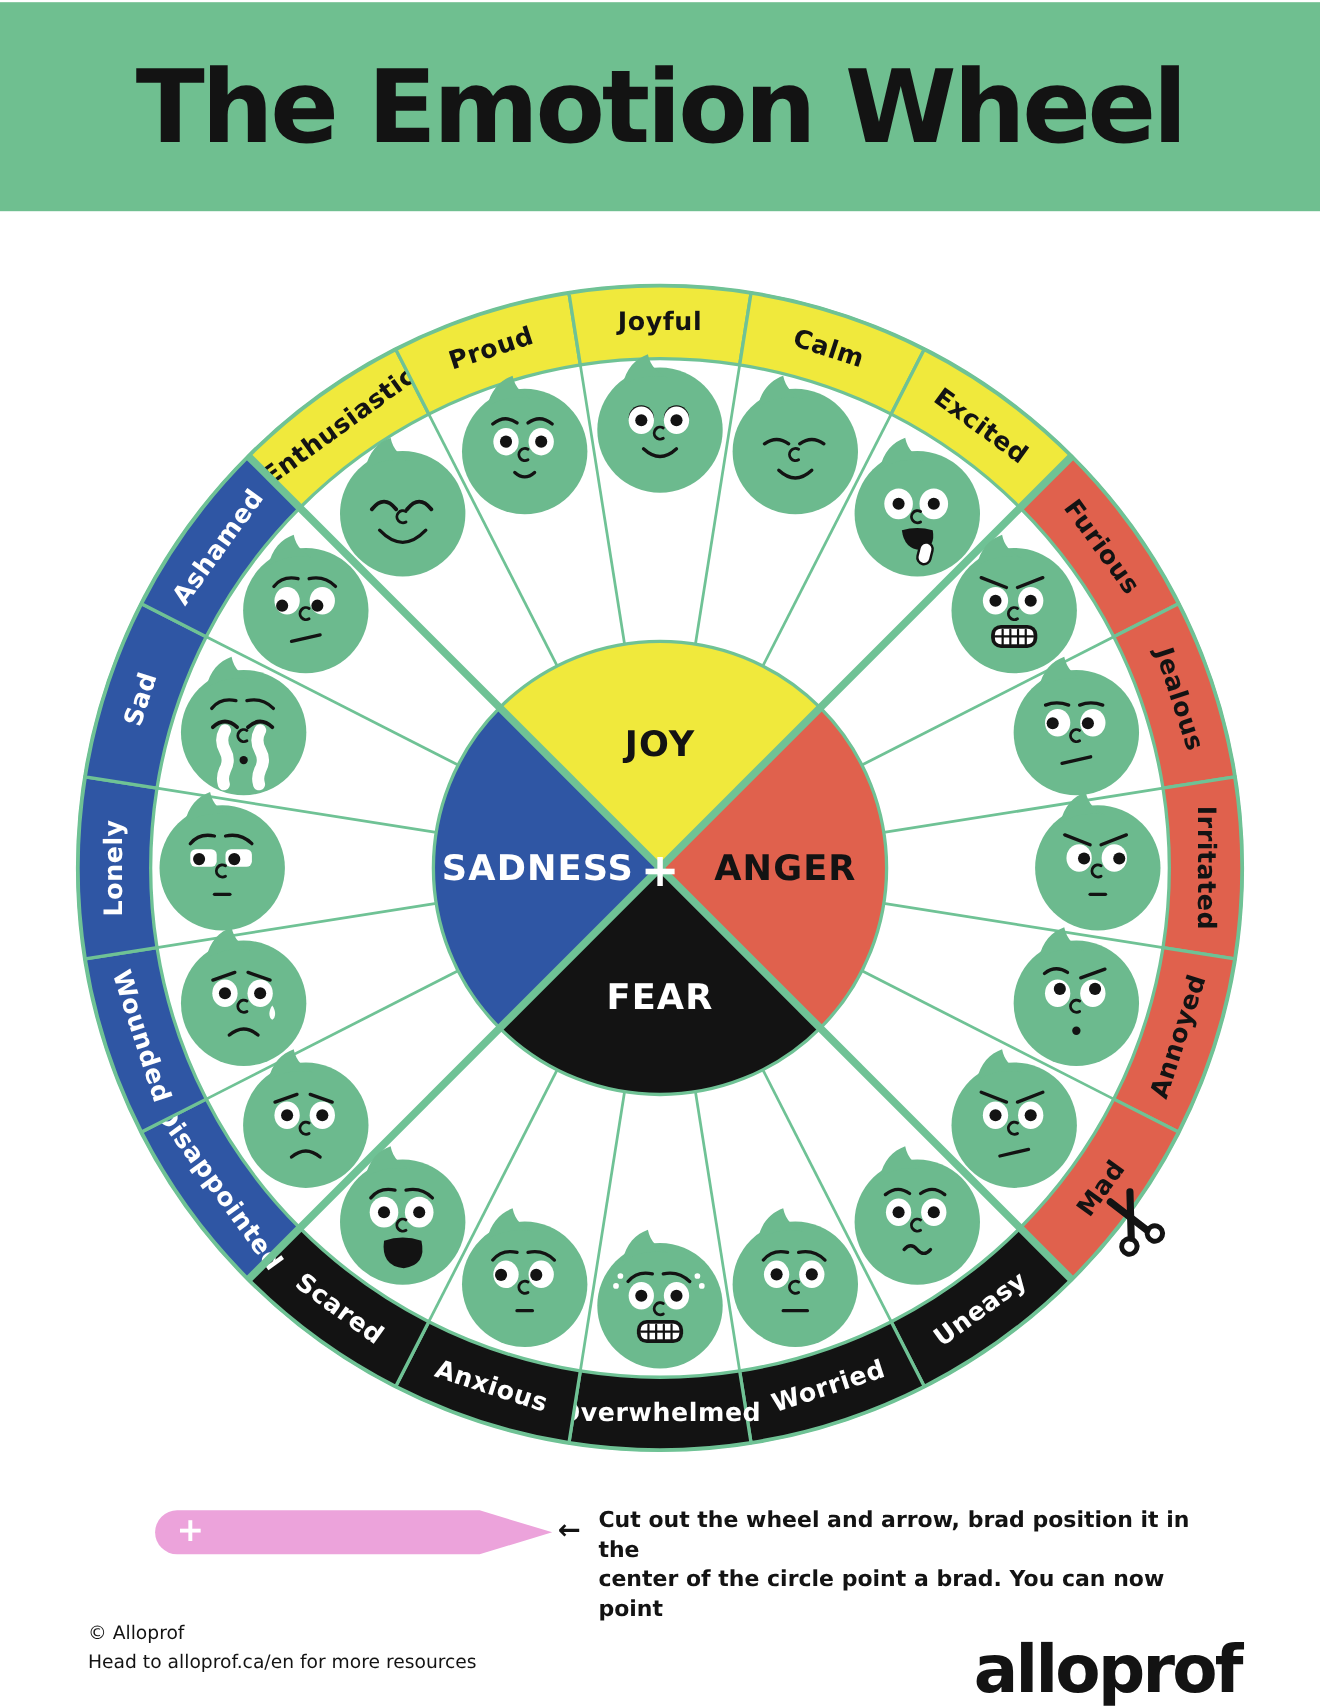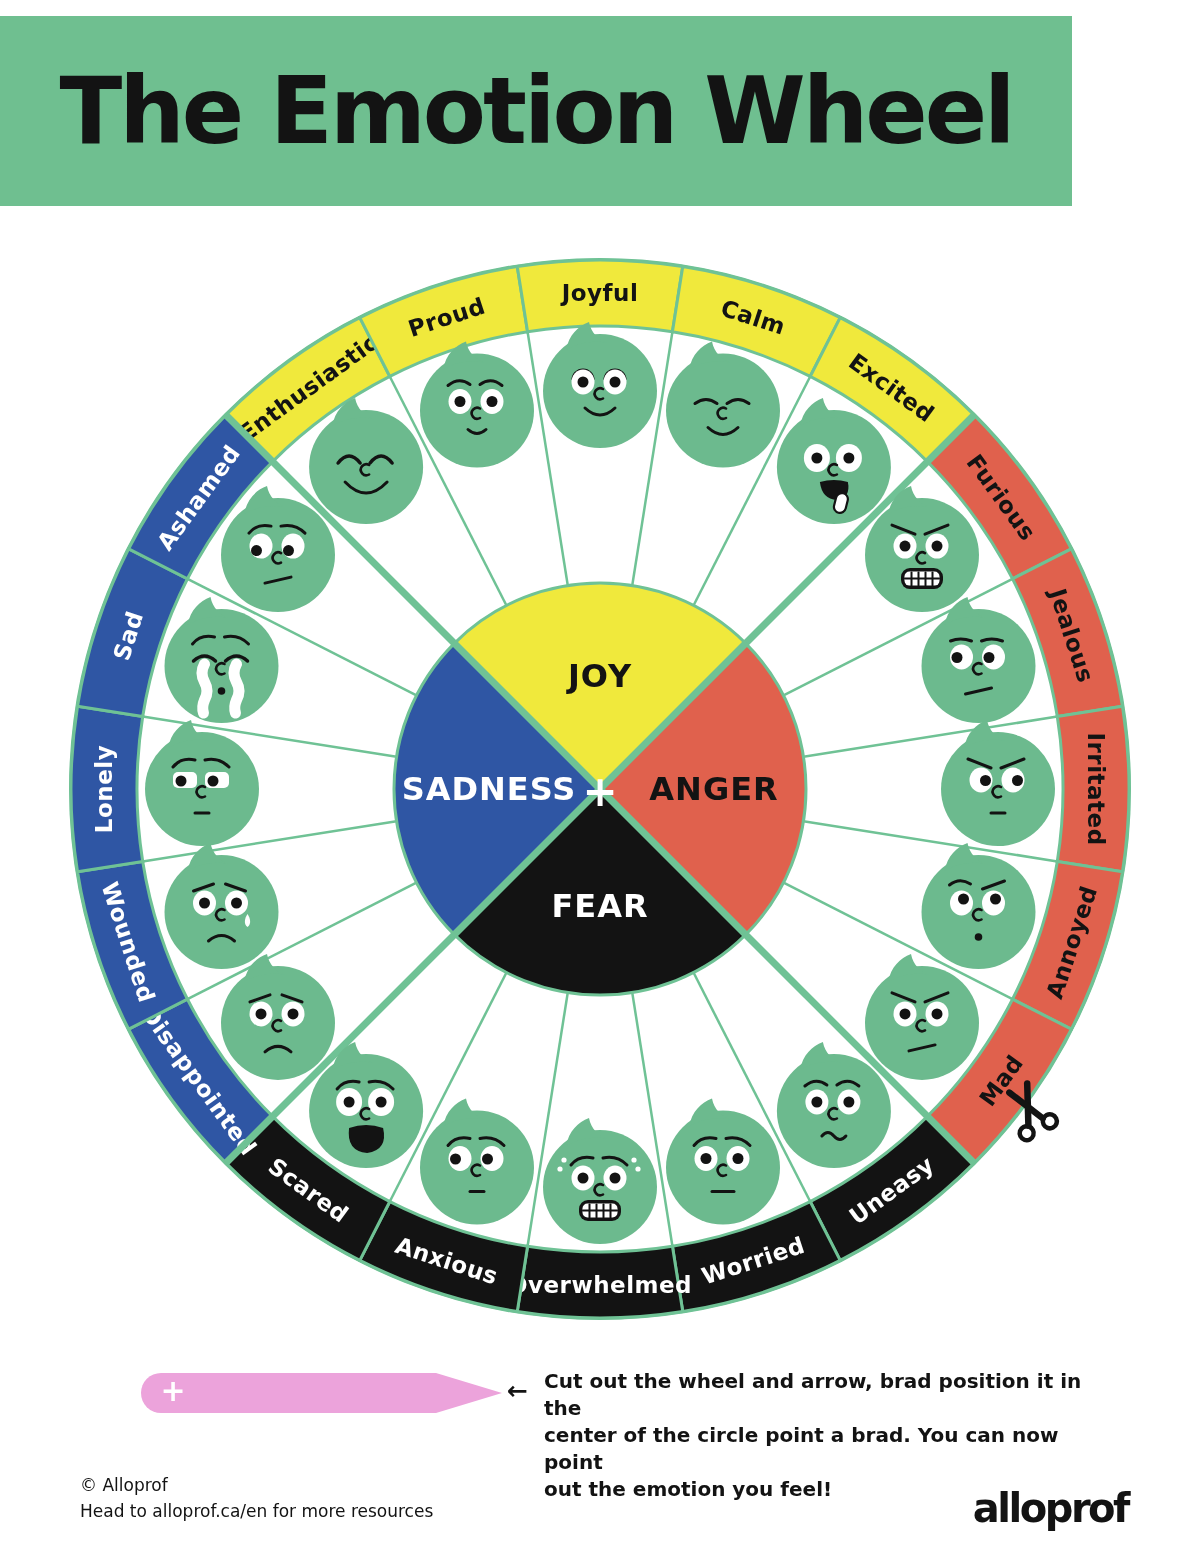--- a/index.html
+++ b/index.html
@@ -1,21 +1,21 @@
 <!DOCTYPE html>
 <html><head>
 <meta charset="utf-8">
 <style>
   html,body{margin:0;padding:0;}
   body{
     width:1200px;height:1553px;position:relative;background:#ffffff;
     font-family:"DejaVu Sans", sans-serif;overflow:hidden;color:#131313;
   }
   .banner{
-    position:absolute;left:0;top:16px;width:1072px;height:190px;
+    position:absolute;left:0;top:2px;width:1200px;height:190px;
     display:flex;align-items:center;justify-content:center;
   }
   .banner h1{
     margin:0;font-size:92px;font-weight:bold;letter-spacing:-3px;color:#131313;
     font-family:"DejaVu Sans", sans-serif;
   }
   #wheel{position:absolute;left:55px;top:244px;}
   .cutout-arrow-svg{position:absolute;left:140px;top:1372px;}
   .back-arrow{
     position:absolute;left:507px;top:1376px;font-size:25px;font-weight:bold;
@@ -23,21 +23,21 @@
   .instructions{
     position:absolute;left:544px;top:1368px;width:545px;
     font-size:20px;font-weight:bold;line-height:27px;
   }
   .instructions span{display:block;}
   .footer-left{
     position:absolute;left:80px;top:1472px;font-size:17px;line-height:26px;
   }
   .footer-left span{display:block;}
   .logo{
-    position:absolute;right:72px;top:1488px;font-size:40px;line-height:1;
+    position:absolute;right:72px;top:1488px;font-size:60px;line-height:1;
     font-weight:bold;letter-spacing:-2.5px;
   }
 </style>
 </head>
 <body>
 
 <header class="banner" style="background: rgb(111, 191, 144);">
   <h1>The Emotion Wheel</h1>
 </header>
 
@@ -373,21 +373,20 @@
 <svg class="cutout-arrow-svg" width="364" height="42" viewBox="0 0 364 42">
   <path d="M21,1 H296 L362,21 L296,41 H21 A20,20 0 0 1 21,1 Z" fill="#ECA3DB"></path>
   <text x="33" y="29" text-anchor="middle" fill="#ffffff" style="font:bold 30px 'DejaVu Sans', sans-serif;">+</text>
 </svg>
 
 <span class="back-arrow">←</span>
 
 <div class="instructions">
   <span>Cut out the wheel and arrow, brad position it in the</span>
   <span>center of the circle point a brad. You can now point</span>
-  <span>out the emotion you feel!</span>
 </div>
 
 <div class="footer-left">
   <span>© Alloprof</span>
   <span>Head to alloprof.ca/en for more resources</span>
 </div>
 
 <div class="logo">alloprof</div>
 
 </body></html>

